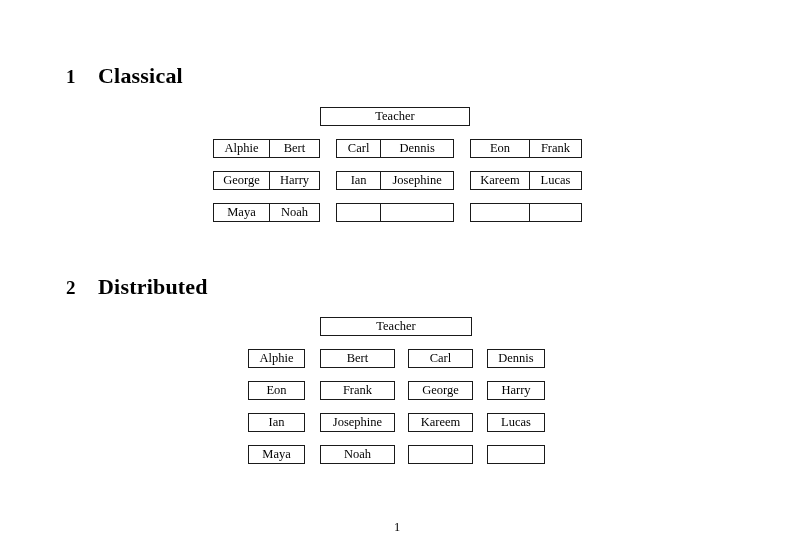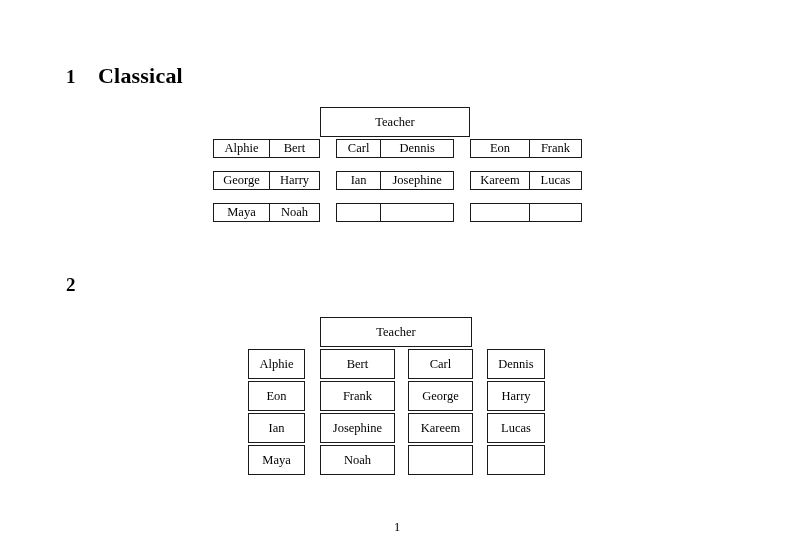--- a/index.html
+++ b/index.html
@@ -77,21 +77,21 @@
 
   
   .sep-box {
     position: absolute;
     display: flex;
     align-items: center;
     justify-content: center;
     border: 1px solid #1a1a1a;
     background: #ffffff;
     box-sizing: border-box;
-    height: 30px;
+    height: 19px;
     font-size: 12.5px;
     line-height: 1;
     white-space: nowrap;
     overflow: hidden;
   }
 
   
   #page-number {
     position: absolute;
     left: 0;
@@ -150,20 +150,21 @@
         <div class="cell" style="width: 53px;">Lucas</div>
       </div>
       <div class="joined-row" style="left: 470px; top: 203px; width: 112px;">
         <div class="cell" style="width: 59px;"></div>
         <div class="cell" style="width: 53px;"></div>
       </div>
     </div>
 
   <div class="section-heading" id="heading-distributed">
     <span class="section-number">2</span>
+    <span class="section-title">Distributed</span>
   </div>
 
   <div class="grid-block" id="diagram-distributed">
 
     <div class="sep-box" id="distributed-teacher" style="left: 320px; top: 317px; width: 152px;">
       <span>Teacher</span>
     </div>
 
   <div class="sep-box" style="left: 248px; top: 349px; width: 57px;">Alphie</div>
       <div class="sep-box" style="left: 320px; top: 349px; width: 75px;">Bert</div>

